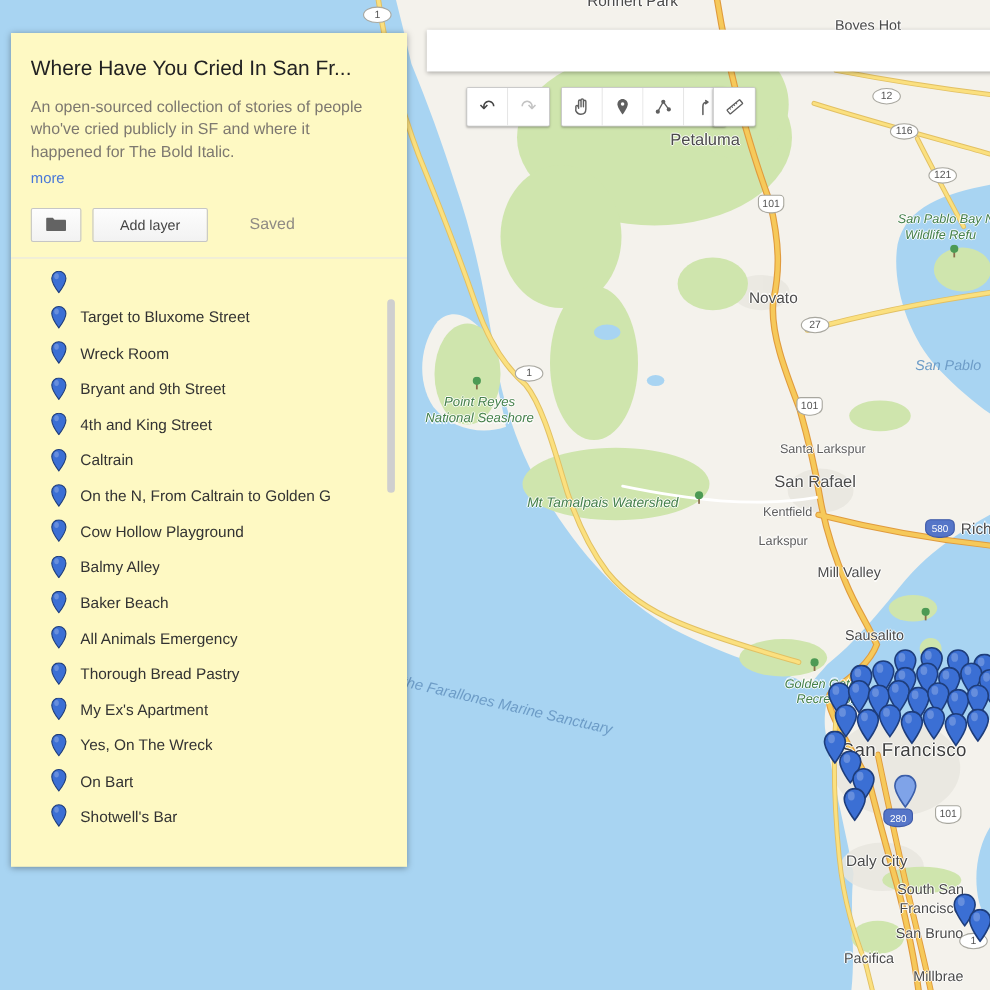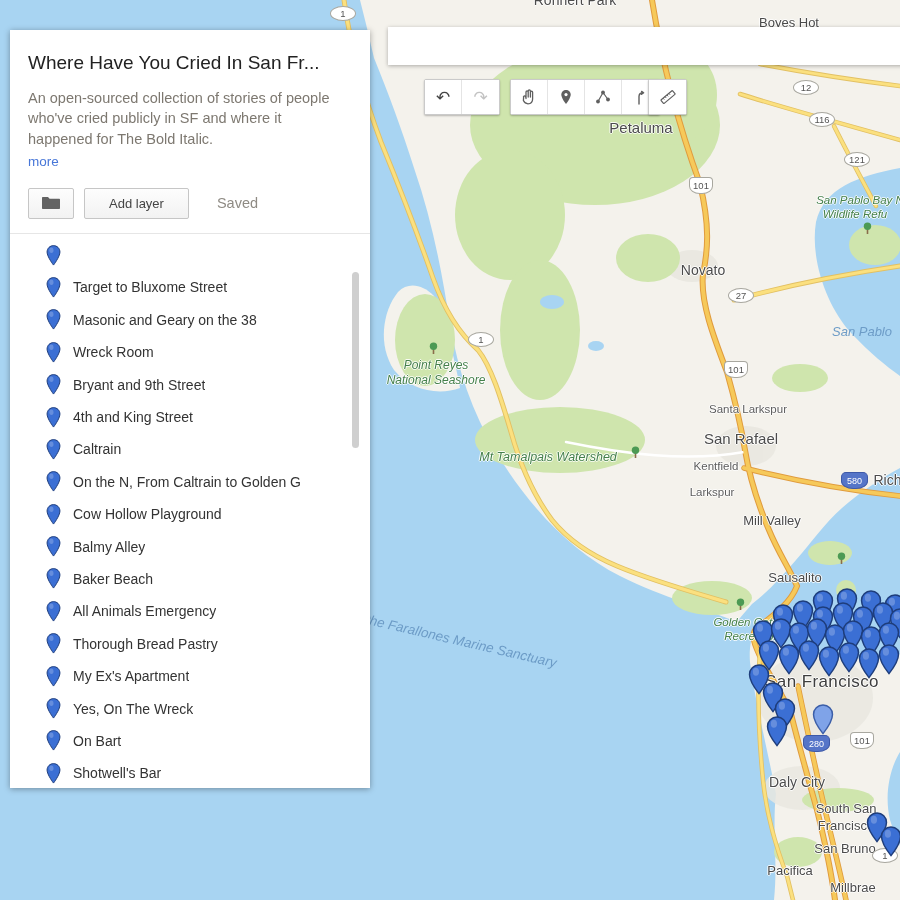--- a/index.html
+++ b/index.html
@@ -40,33 +40,33 @@
   
   .tb-group{position:absolute;top:79px;display:flex;background:#fff;z-index:4;
       border:1px solid #cacaca;border-radius:2px;box-shadow:0 1px 2px rgba(0,0,0,.25);height:36px;box-sizing:border-box}
   .tb-btn{width:37px;height:34px;display:flex;align-items:center;justify-content:center;
       border-right:1px solid #e4e4e4;cursor:pointer;box-sizing:border-box;background:#fff}
   .tb-btn:last-child{border-right:none}
   .arrow-glyph{font-size:17px;color:#444;line-height:1}
   .arrow-glyph.disabled{color:#c3c3c3}
 
   
-  .side-panel{position:absolute;left:10px;top:30px;width:360px;height:758px;background:#ffffff;
+  .side-panel{position:absolute;left:10px;top:30px;width:360px;height:758px;background:#fef9c3;
       box-shadow:0 1px 6px rgba(0,0,0,.35);z-index:10;box-sizing:border-box}
   .panel-head{padding:16px 20px 0 18px}
   .panel-title{font-size:19px;color:#222;margin:6px 0 14px;font-weight:400}
   .panel-desc{font-size:14.5px;line-height:1.4;color:#7d7870;width:302px}
   .more-link{color:#4877d8;font-size:13.5px;margin-top:5px;display:inline-block;cursor:pointer}
   .panel-actions{display:flex;align-items:center;margin:18px 0 14px}
   .btn{height:31px;border:1px solid #c6c6c6;border-radius:2px;
       background:linear-gradient(#fdfdfd,#f2f2f2);display:flex;align-items:center;
       justify-content:center;cursor:pointer;color:#444;box-sizing:border-box}
   .folder-btn{width:46px;margin-right:10px}
   .addlayer-btn{padding:0 24px;font-size:13px}
-  .saved-label{color:#8f8b84;font-size:14.5px;margin-left:28px}
+  .saved-label{color:#8f8b84;font-size:14.5px;margin-left:38px}
   .panel-divider{border-top:1px solid #e6e6e6}
   .place-list{padding-top:5px}
   .place-row{height:32.4px;display:flex;align-items:center;padding-left:36px;cursor:pointer}
   .place-row svg{flex:0 0 auto;margin-right:12px}
   .place-label{font-size:14px;color:#333;white-space:nowrap;overflow:hidden;max-width:268px}
   .scroll-thumb{position:absolute;left:342px;top:242px;width:7px;height:176px;
       background:#cfcfcf;border-radius:4px;cursor:grab}
 </style>
 </head>
 <body>
@@ -336,26 +336,20 @@
     <div class="place-row">
       <svg width="15" height="21">
           <use href="#pin"></use>
         </svg>
       <span class="place-label">Target to Bluxome Street</span>
     </div>
     <div class="place-row">
       <svg width="15" height="21">
           <use href="#pin"></use>
         </svg>
-      <span class="place-label">Masonic and Geary on the 38</span>
-    </div>
-    <div class="place-row">
-      <svg width="15" height="21">
-          <use href="#pin"></use>
-        </svg>
       <span class="place-label">Wreck Room</span>
     </div>
     <div class="place-row">
       <svg width="15" height="21">
           <use href="#pin"></use>
         </svg>
       <span class="place-label">Bryant and 9th Street</span>
     </div>
     <div class="place-row">
       <svg width="15" height="21">

